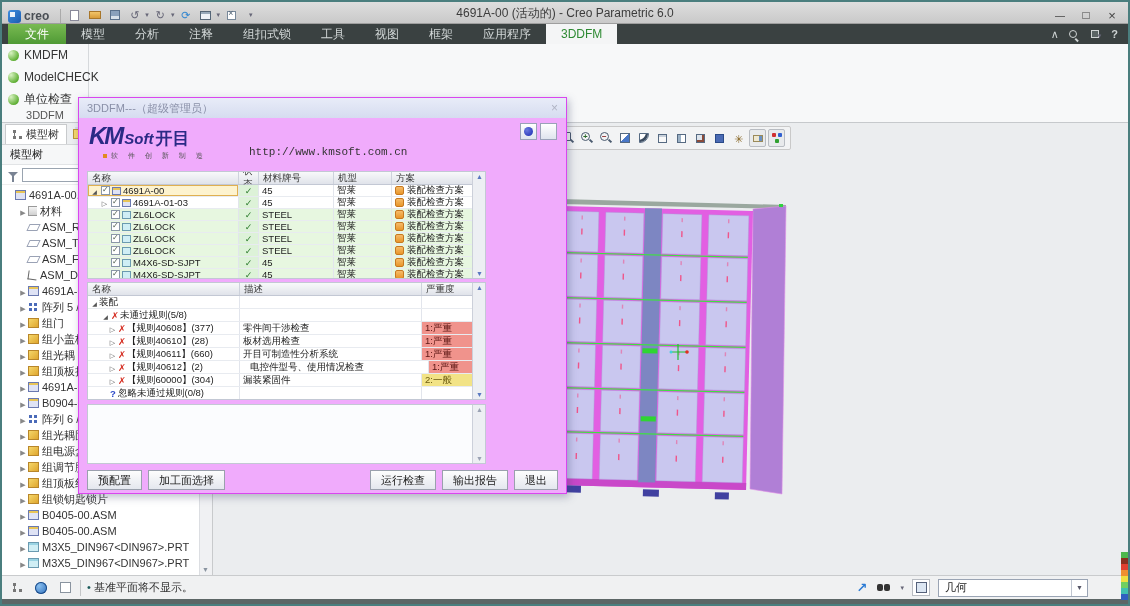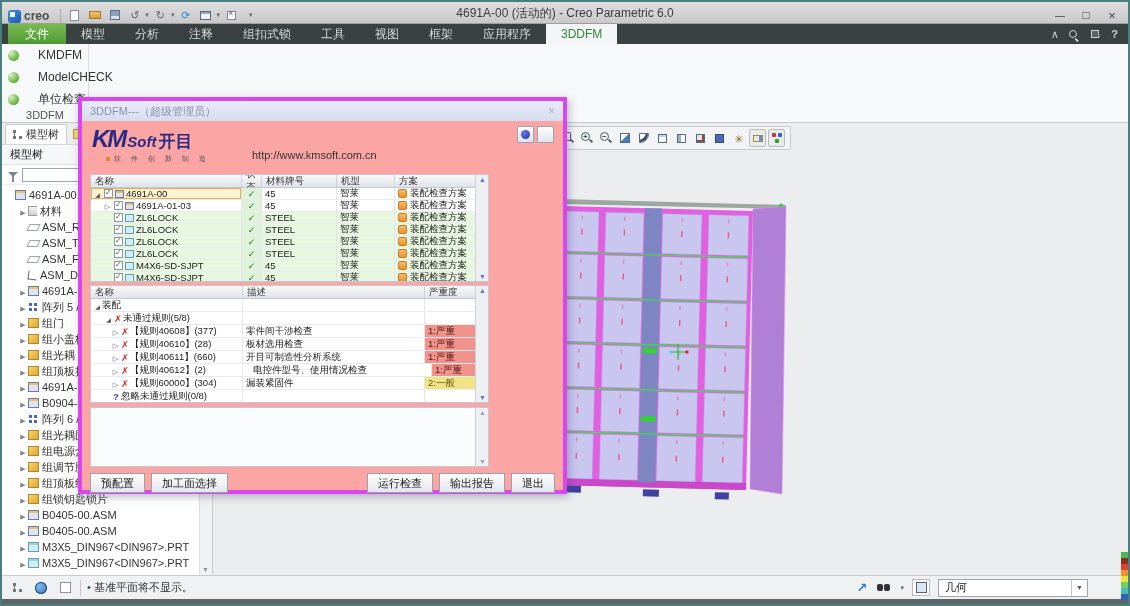--- a/index.html
+++ b/index.html
@@ -39,21 +39,21 @@
   .rtab.active{background:#f4f5f6;color:#2e8a33}
   #ribbon-right{margin-left:auto;display:flex;align-items:center;gap:10px;padding-right:10px;color:#cfd4d4}
   .rri{font-size:11px;position:relative}
   .rri.search::before{content:"";display:inline-block;width:6px;height:6px;border:1.5px solid #cfd4d4;border-radius:50%}
   .rri.search::after{content:"";display:inline-block;width:4px;height:1.5px;background:#cfd4d4;transform:rotate(45deg) translate(0,3px)}
   .rri.opts i{display:inline-block;width:8px;height:8px;border:1px solid #cfd4d4;background:#5a6464}
 
   
   #ribbon{left:0;top:42px;right:0;height:79px;background:#f7f8f9;border-bottom:1px solid #c6c9cc;z-index:5}
   #dfm-group{position:absolute;left:0;top:0;width:87px;height:79px;border-right:1px solid #d6d9dc}
-  .gbtn{display:flex;align-items:center;height:22px;padding-left:6px;font-size:12px;color:#333;gap:19px}
+  .gbtn{display:flex;align-items:center;height:22px;padding-left:6px;font-size:12px;color:#333;gap:5px}
   .sphere{width:11px;height:11px;border-radius:50%;background:radial-gradient(circle at 3px 3px,#d9f2c2,#64b23a 70%,#3f8a1f);flex:none}
   #dfm-group-label{position:absolute;left:0;bottom:2px;width:100%;text-align:center;font-size:11px;color:#555}
 
   
   #main{left:0;top:121px;right:0;bottom:29px;background:#ebedef}
   #navigator{position:absolute;left:0;top:0;width:211px;bottom:0;background:#fff;border-right:1px solid #c8cacc}
   #nav-tabs{height:22px;background:#eceef0;border-bottom:1px solid #d4d6d8;display:flex;align-items:flex-end;padding-left:3px}
   #nav-tab-active{background:#fff;border:1px solid #c8cacc;border-bottom:none;height:20px;display:flex;align-items:center;padding:0 7px;font-size:11px;color:#333;gap:4px}
   .treeglyph{width:9px;height:9px;position:relative}
   .treeglyph::before{content:"";position:absolute;left:0;top:0;width:3px;height:3px;background:#777;box-shadow:0 6px 0 #777,6px 6px 0 #777}
@@ -99,32 +99,32 @@
   .ti-saved-views i{width:9px;height:9px;border:1px solid #566a82;background:#dde4ec;box-shadow:inset -2px -2px 0 #8a4a3a}
   .ti-view-manager i{width:9px;height:9px;background:#4a6ab4;border:1px solid #2a4a88}
   .ti-datum-display i::before{content:"✳";font-size:11px;color:#8a6a2a}
   .ti-annotation-display i{width:10px;height:7px;background:#efe8d0;border:1px solid #9a8a5a;box-shadow:inset -3px 0 0 #6a90c0}
   .ti-spin-center i{width:12px;height:12px;background:
      radial-gradient(circle at 3px 3px,#d03030 2px,transparent 2.5px),
      radial-gradient(circle at 9px 3px,#3060d0 2px,transparent 2.5px),
      radial-gradient(circle at 6px 9px,#30a030 2px,transparent 2.5px)}
 
   
-  #dlg{left:76px;top:95px;width:489px;height:397px;background:#fca5a5;border:4px solid #d946ef;box-shadow:2px 3px 8px rgba(60,70,110,.35);z-index:40}
+  #dlg{left:76px;top:95px;width:489px;height:397px;background:#f0abfc;border:1px solid #d946ef;box-shadow:2px 3px 8px rgba(60,70,110,.35);z-index:40}
   #dlg-title{height:20px;background:linear-gradient(#e8ecf8,#d6dcf0);display:flex;align-items:center;padding:0 8px;font-size:11px;color:#8a90a8}
   #dlg-close{margin-left:auto;color:#b0b4c4;font-size:12px}
   #dlg-logo{position:absolute;left:10px;top:24px}
   #logo-line1{font-style:italic;color:#2a2a85;white-space:nowrap}
   #logo-km{font-size:24px;font-weight:bold;letter-spacing:-2px}
   #logo-soft{font-size:15px;font-weight:bold;margin-left:2px}
   #logo-cn{font-size:17px;font-weight:bold;font-style:normal;margin-left:2px}
   #logo-tag{font-size:7px;letter-spacing:4px;color:#555;margin-top:1px;padding-left:14px;white-space:nowrap}
   #logo-tag::before{content:"";display:inline-block;width:4px;height:4px;background:#e08a20;margin-right:4px}
   #dlg-appname{position:absolute;left:170px;top:29px;font-size:12.5px;color:#1a1a1a;font-family:"Liberation Mono","DejaVu Sans Mono",monospace;white-space:nowrap}
-  #dlg-url{position:absolute;left:170px;top:48px;font-size:11px;color:#333;font-family:Liberation Sans, sans-serif}
+  #dlg-url{position:absolute;left:170px;top:48px;font-size:11px;color:#333;font-family:Liberation Mono, monospace}
   .mini-btn{position:absolute;top:25px;width:17px;height:17px;border:1px solid #9aa2b8;background:linear-gradient(#fff,#dfe4ee);display:flex;align-items:center;justify-content:center}
   #mini-settings{right:29px}
   #mini-help{right:9px}
   #mini-settings i{width:9px;height:9px;border-radius:50%;background:radial-gradient(circle at 3px 3px,#6a7ae0,#1a28b0)}
   #mini-help i{font-size:10px;font-weight:bold;color:#1a28b0;font-style:normal}
 
   .dtable{position:absolute;left:8px;width:399px;background:#fff;border:1px solid #c3c8d4;overflow:hidden}
   #parts-table{top:73px;height:108px}
   #results-table{top:184px;height:118px}
   .thead{display:flex;background:linear-gradient(#f8f9fa,#e0e3ea);border-bottom:1px solid #c3c8d4;height:13px}

